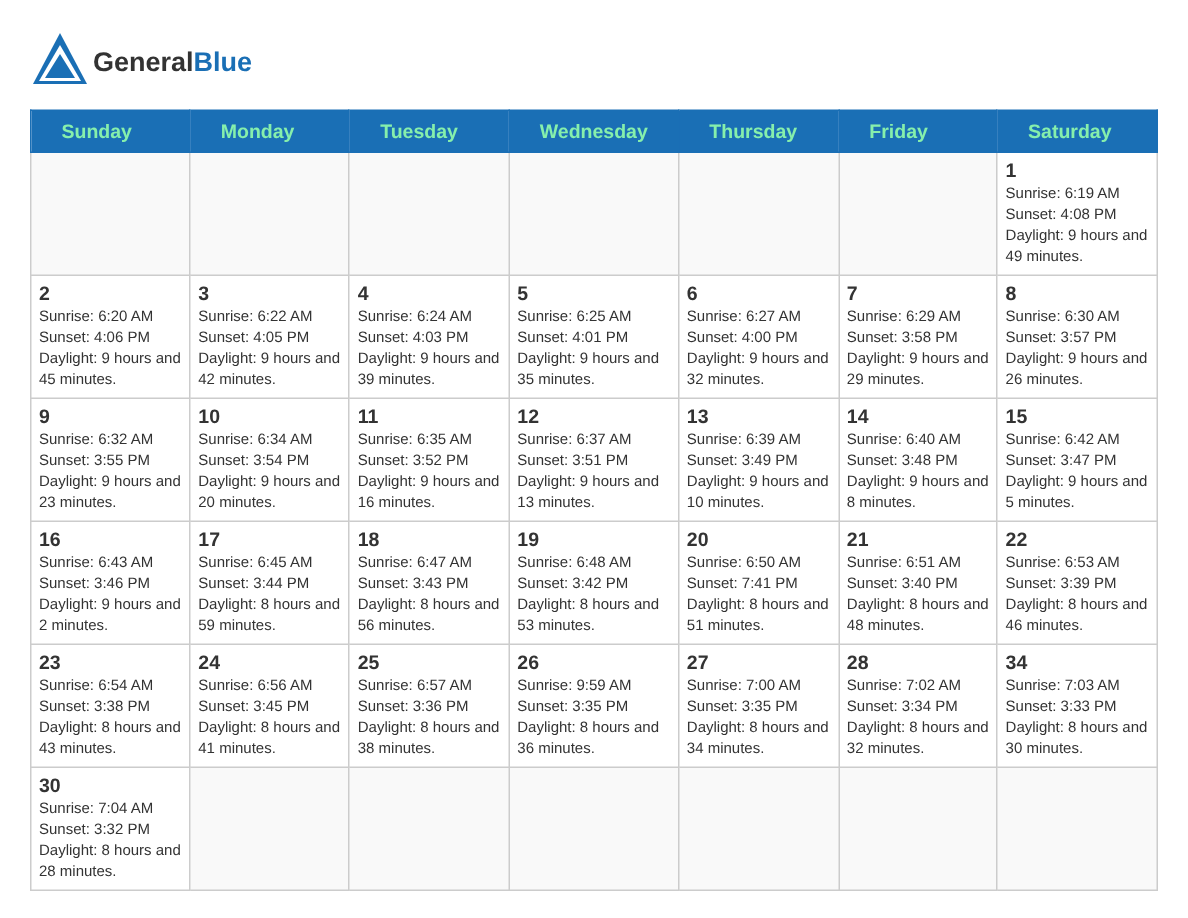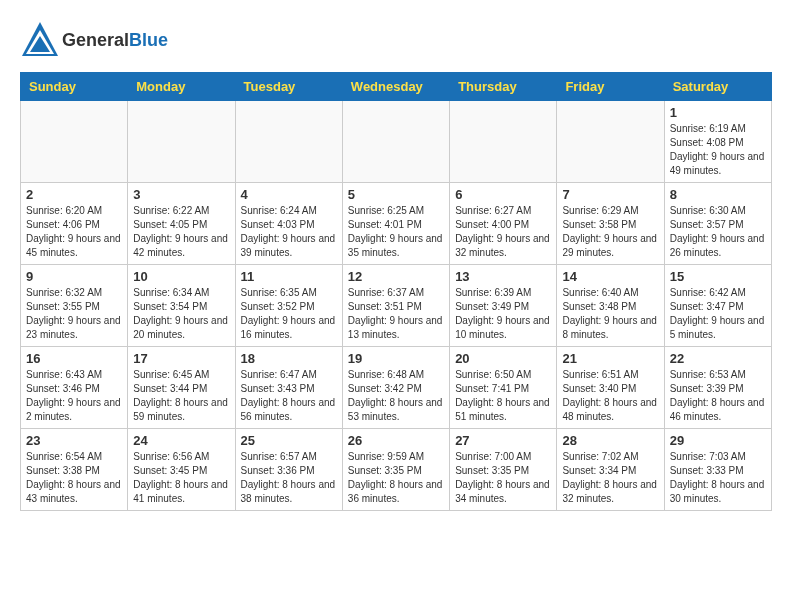--- a/index.html
+++ b/index.html
@@ -37,24 +37,24 @@
       font-size: 14px;
       color: #555;
     }
     .calendar {
       width: 100%;
       border-collapse: collapse;
       border: 1px solid #ccc;
     }
     .calendar th {
       background-color: #1a6fb5;
-      color: #fde047;
+      color: #86efac;
       font-size: 13px;
       font-weight: bold;
-      padding: 6px 8px;
+      padding: 6px 20px;
       text-align: left;
       border: 1px solid #1a6fb5;
     }
     .calendar td {
       width: 107px;
       vertical-align: top;
       border: 1px solid #ccc;
       padding: 4px 5px;
       font-size: 10.5px;
       color: #333;
@@ -294,20 +294,34 @@
 Sunset: 3:35 PM
 Daylight: 8 hours and 34 minutes.</div>
         </td>
         <td>
           <span class="day-number">28</span>
           <div class="day-info">Sunrise: 7:02 AM
 Sunset: 3:34 PM
 Daylight: 8 hours and 32 minutes.</div>
         </td>
         <td>
-          <span class="day-number">29</span>
+          <span class="day-number">34</span>
           <div class="day-info">Sunrise: 7:03 AM
 Sunset: 3:33 PM
 Daylight: 8 hours and 30 minutes.</div>
         </td>
+      </tr>
+      <tr class="last-row">
+        <td>
+          <span class="day-number">30</span>
+          <div class="day-info">Sunrise: 7:04 AM
+Sunset: 3:32 PM
+Daylight: 8 hours and 28 minutes.</div>
+        </td>
+        <td class="empty-cell"></td>
+        <td class="empty-cell"></td>
+        <td class="empty-cell"></td>
+        <td class="empty-cell"></td>
+        <td class="empty-cell"></td>
+        <td class="empty-cell"></td>
       </tr>
     </tbody>
 </table>
 
 </body></html>

